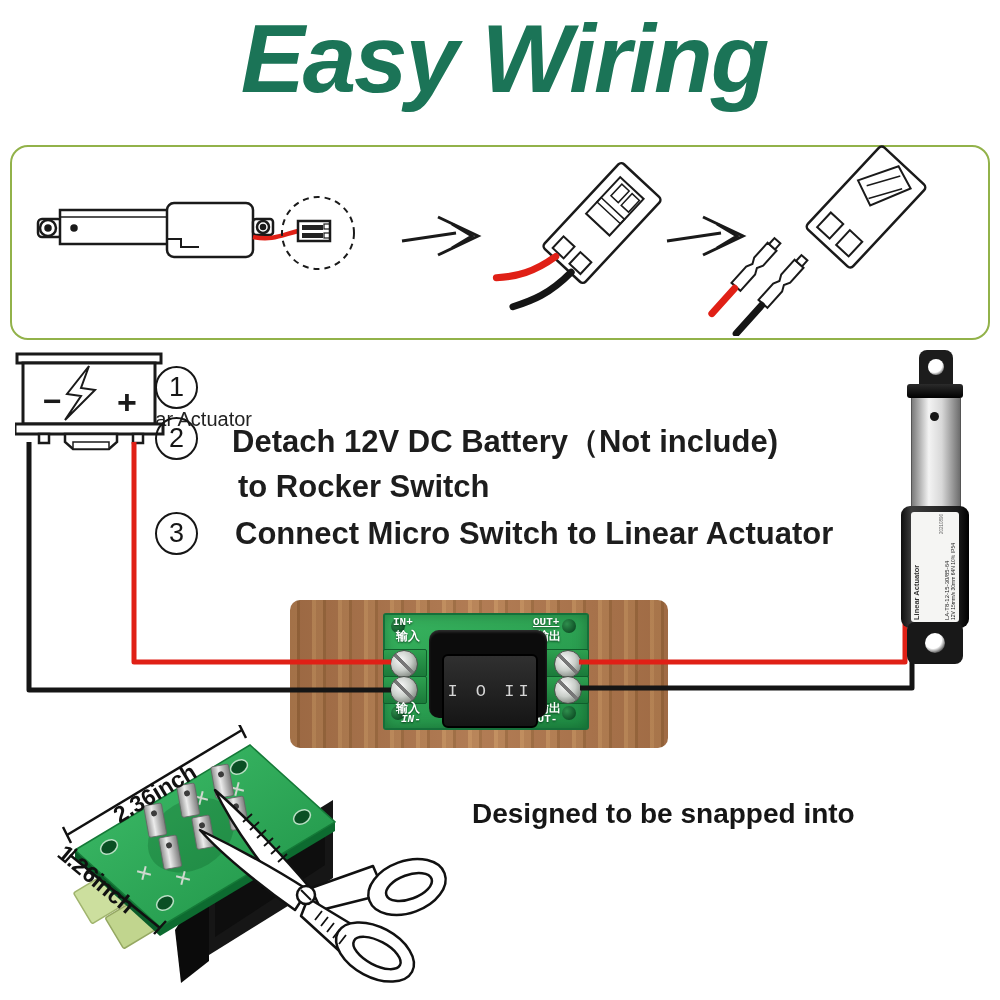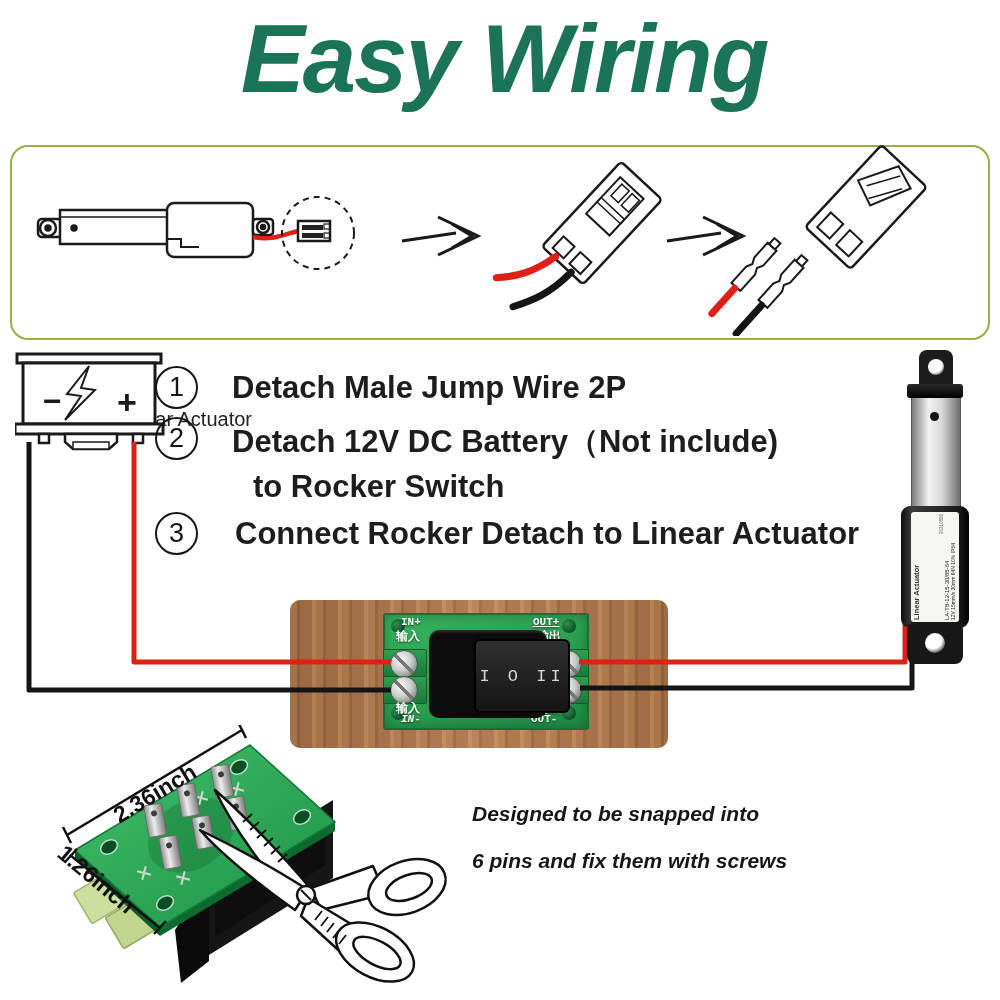--- a/index.html
+++ b/index.html
@@ -30,24 +30,24 @@
        box-shadow:inset 0 0 14px rgba(0,40,15,.35);}
   .pcbhole{width:14px;height:14px;border-radius:50%;
            background:radial-gradient(circle at 35% 35%,#2f8f4d,#0e4f26 75%);}
   .tblock{width:42px;height:26px;background:linear-gradient(#2da04f,#1b7a3a);
           border:1.5px solid #0f5e2b;border-radius:2px;}
   .screw{width:26px;height:26px;border-radius:50%;border:1px solid #4c524c;
          background:linear-gradient(45deg,rgba(0,0,0,0) 46%,#777 46%,#777 54%,rgba(0,0,0,0) 54%),
          radial-gradient(circle at 38% 35%,#fafafa,#c9cec9 45%,#8f968f 72%,#676d67);}
   .rocker-outer{left:44px;top:15px;width:118px;height:88px;background:#0c0c0c;border-radius:10px;
                 box-shadow:inset 0 2px 3px rgba(255,255,255,.15);}
-  .rocker-inner{left:13px;top:9px;width:92px;height:70px;border-radius:6px;border:2px solid #000;
+  .rocker-inner{left:13px;top:24px;width:92px;height:70px;border-radius:6px;border:2px solid #000;
                 background:linear-gradient(180deg,#303030,#151515);display:flex;align-items:center;
                 justify-content:center;color:#d6d6d6;font-size:17px;letter-spacing:4px;
-                font-family:"Liberation Mono",monospace;margin-left:32px;}
+                font-family:"Liberation Mono",monospace;}
   .pcbtext{position:absolute;color:#fff;font:bold 11px "Liberation Mono",monospace;
            text-shadow:0 1px 2px rgba(0,50,20,.9);white-space:nowrap;}
   .pcbcn{font-size:12px;font-family:"Liberation Sans",sans-serif;}
 
   
   .act{left:893px;top:350px;width:84px;height:320px;z-index:5;}
   .a-clevis{left:26px;top:0;width:34px;height:40px;background:#1c1c1c;border-radius:8px 8px 3px 3px;}
   .a-clevhole{left:9px;top:9px;width:16px;height:16px;border-radius:50%;
               background:radial-gradient(circle at 40% 35%,#fff 55%,#999 70%,#444 85%);}
   .a-cap{left:14px;top:34px;width:56px;height:14px;border-radius:3px;
@@ -67,22 +67,22 @@
   .a-l3{font-size:6px;}
   .a-l4{font-size:5px;}
   .a-bracket{left:14px;top:272px;width:56px;height:42px;background:#181818;border-radius:8px;}
   .a-brhole{left:18px;top:11px;width:20px;height:20px;border-radius:50%;
             background:radial-gradient(circle at 40% 35%,#fff 48%,#aaa 62%,#333 80%);}
 
   
   .dim{font-size:23px;font-weight:bold;color:#111;z-index:7;white-space:nowrap;}
 
   
-  .note{left:472px;top:790px;width:520px;font-size:21px;font-weight:600;
-        line-height:47px;color:#161616;z-index:3;font-style:italic;}
+  .note{left:472px;top:790px;width:520px;font-size:28px;font-weight:600;
+        line-height:47px;color:#161616;z-index:3;}
 
   svg{display:block;}
 </style>
 </head>
 <body>
 
 <div class="canvas">
 
   <div class="abs title">Easy Wiring</div>
 
@@ -178,42 +178,41 @@
   <svg class="abs" style="left:0;top:0;z-index:3;" width="1000" height="1000" viewBox="0 0 1000 1000">
     <g fill="none" stroke-linejoin="round">
       <path d="M29,442 L29,690 L391,690" stroke="#151515" stroke-width="5"></path>
       <path d="M134,442 L134,662 L391,662" stroke="#e02016" stroke-width="5"></path>
       <path d="M579,662 L905,662 L905,600" stroke="#e02016" stroke-width="5"></path>
       <path d="M580,688 L912,688 L912,640" stroke="#151515" stroke-width="5"></path>
     </g>
   </svg>
 
   <div class="abs stepnum" style="left:155px;top:366px;">1</div>
-  <div class="abs steptext" style="left:232px;top:370px;">Detach Male Jump Wire 2P</div>
   <div class="abs stepnum" style="left:155px;top:417px;">2</div>
   <div class="abs steptext" style="left:232px;top:421px;">Detach 12V DC Battery（Not include)</div>
-  <div class="abs steptext" style="left:253px;top:469px;text-align:right;">to Rocker Switch</div>
+  <div class="abs steptext" style="left:238px;top:469px;text-align:right;">to Rocker Switch</div>
   <div class="abs stepnum" style="left:155px;top:512px;">3</div>
-  <div class="abs steptext" style="left:235px;top:516px;">Connect Rocker Detach to Linear Actuator</div>
+  <div class="abs steptext" style="left:235px;top:516px;">Connect Micro Switch to Linear Actuator</div>
 
   <div class="abs wood"></div>
   <div class="abs pcb">
     <div class="abs pcbhole" style="left:6px;top:4px;"></div>
     <div class="abs pcbhole" style="left:177px;top:4px;"></div>
     <div class="abs pcbhole" style="left:6px;top:91px;"></div>
     <div class="abs pcbhole" style="left:177px;top:91px;"></div>
     <div class="abs tblock" style="left:-2px;top:34px;"></div>
     <div class="abs tblock" style="left:-2px;top:61px;"></div>
     <div class="abs tblock" style="left:160px;top:34px;"></div>
     <div class="abs tblock" style="left:160px;top:61px;"></div>
     <div class="abs screw" style="left:5px;top:35px;"></div>
     <div class="abs screw" style="left:5px;top:61px;"></div>
     <div class="abs screw" style="left:169px;top:35px;"></div>
     <div class="abs screw" style="left:169px;top:61px;"></div>
-    <div class="pcbtext" style="left:16px;top:1px;">IN+</div>
+    <div class="pcbtext" style="left:8px;top:1px;">IN+</div>
     <div class="pcbtext pcbcn" style="left:11px;top:13px;">输入</div>
     <div class="pcbtext" style="left:148px;top:1px;text-decoration:underline;">OUT+</div>
     <div class="pcbtext pcbcn" style="left:152px;top:13px;">输出</div>
     <div class="pcbtext pcbcn" style="left:11px;top:85px;">输入</div>
     <div class="pcbtext" style="left:16px;top:98px;font-style:italic;">IN-</div>
     <div class="pcbtext pcbcn" style="left:152px;top:85px;">输出</div>
     <div class="pcbtext" style="left:146px;top:98px;">OUT-</div>
     <div class="abs rocker-outer">
       <div class="abs rocker-inner">I O II</div>
     </div>
@@ -350,16 +349,15 @@
       <line x1="136" y1="120" x2="146" y2="130" stroke-width="2"></line>
       <g stroke-width="1.8">
         <path d="M78,52 l9,-8 M85,60 l9,-8 M92,68 l9,-8 M99,76 l9,-8 M106,84 l9,-8 M113,92 l9,-8"></path>
         <path d="M150,150 l7,-9 M156,156 l7,-9 M162,162 l7,-9 M168,168 l7,-9 M174,174 l7,-9"></path>
       </g>
     </g>
   </svg>
 
   <div class="abs note">
     <div>Designed to be snapped into</div>
-    <div>6 pins and fix them with screws</div>
   </div>
 
 </div>
 
 </body></html>

